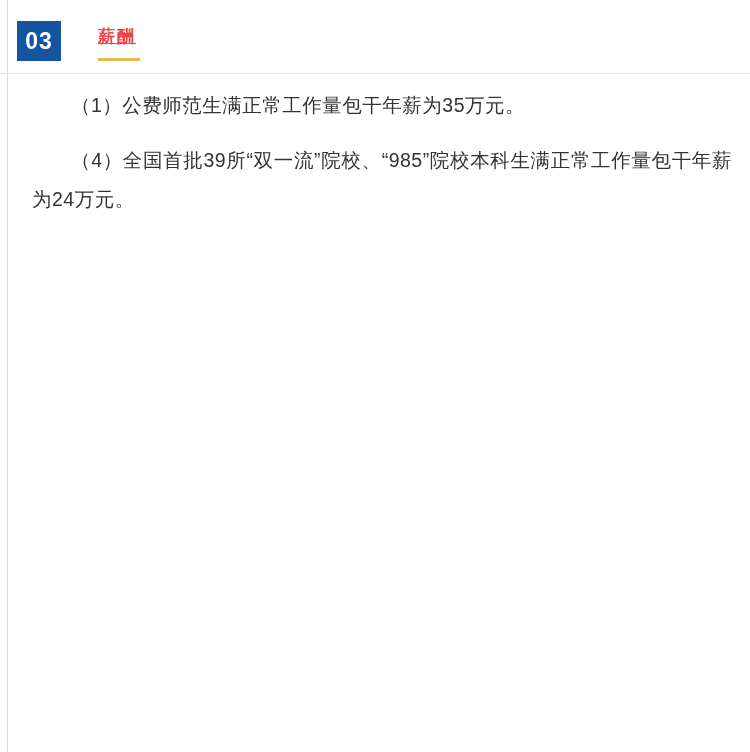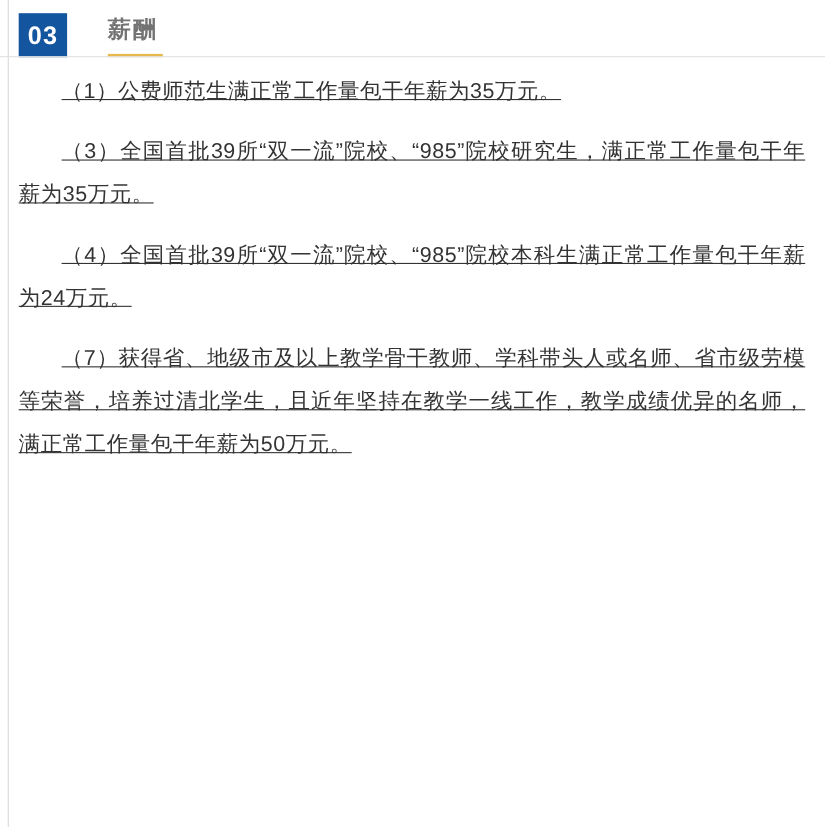--- a/index.html
+++ b/index.html
@@ -26,25 +26,25 @@
     position: absolute;
     left: 7px;
     top: 0;
     width: 1px;
     height: 752px;
     background: #d9d9d9;
   }
   
   .header {
     position: relative;
-    height: 52px;
+    height: 74px;
     box-sizing: border-box;
     padding-left: 17px;
     display: flex;
-    align-items: flex-end;
+    align-items: center;
   }
   .num-badge {
     margin-top: 8px;
     width: 44px;
     height: 40px;
     background: #14559f;
     color: #ffffff;
     font-size: 23px;
     font-weight: bold;
     display: flex;
@@ -53,47 +53,47 @@
     letter-spacing: 1px;
     font-family: "Liberation Sans", sans-serif;
   }
   .header-title-wrap {
     margin-left: 37px;
     margin-top: 8px;
     position: relative;
     display: inline-block;
   }
   .header-title {
-    font-size: 21px;
+    font-size: 17px;
     font-weight: bold;
-    color: #737373;
+    color: #ef4444;
     letter-spacing: 2px;
     line-height: 30px;
     padding: 0 4px 4px 0;
     display: inline-block;
+    text-decoration: underline;
   }
   .title-underline {
     height: 3px;
     background: #e8b84a;
     width: 100%;
     margin-top: 2px;
   }
   .header-divider {
     position: absolute;
     left: 0;
     right: 0;
     bottom: 0;
     height: 1px;
     background: #e2e2e2;
   }
   
   .content {
-    padding: 12px 18px 0 17px;
+    padding: 12px 18px 0 32px;
     box-sizing: border-box;
-    text-decoration: underline;
   }
   .para {
     font-size: 19.5px;
     line-height: 39px;
     color: #333333;
     text-align: justify;
     letter-spacing: 0.5px;
     margin: 0 0 16px 0;
     text-indent: 39px;
   }
@@ -112,18 +112,16 @@
     <div class="num-badge">03</div>
     <div class="header-title-wrap">
       <div class="header-title">薪酬</div>
       <div class="title-underline"></div>
     </div>
     <div class="header-divider"></div>
   </div>
 
   <div class="content">
     <p class="para">（1）公费师范生满正常工作量包干年薪为35万元。</p>
-    <p class="para">（3）全国首批39所“双一流”院校、“985”院校研究生，满正常工作量包干年薪为35万元。</p>
     <p class="para">（4）全国首批39所“双一流”院校、“985”院校本科生满正常工作量包干年薪为24万元。</p>
-    <p class="para">（7）获得省、地级市及以上教学骨干教师、学科带头人或名师、省市级劳模等荣誉，培养过清北学生，且近年坚持在教学一线工作，教学成绩优异的名师，满正常工作量包干年薪为50万元。</p>
   </div>
 
 </div>
 
 </body></html>

